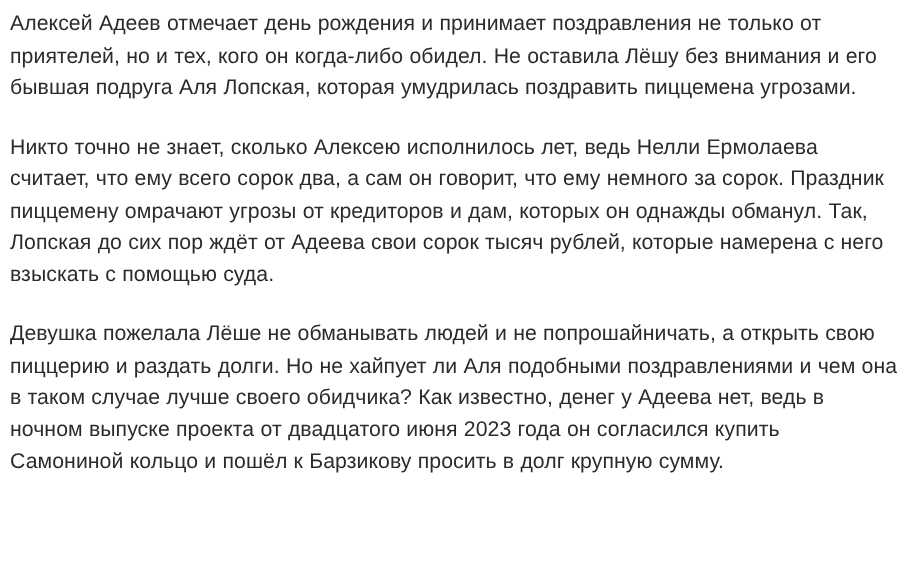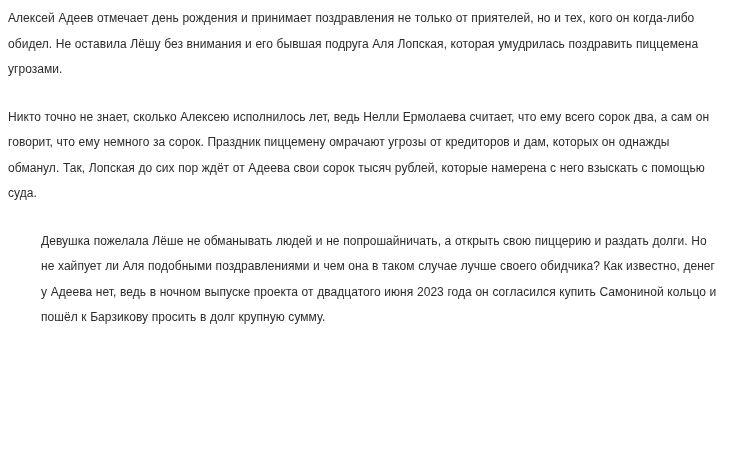--- a/index.html
+++ b/index.html
@@ -13,30 +13,29 @@
     font-family: "Liberation Sans", sans-serif;
     overflow: hidden;
   }
   .article {
     box-sizing: border-box;
     width: 730px;
     padding: 6px 12px 0 8px;
   }
   .para {
     margin: 0 0 22px 0;
-    font-size: 12px;
+    font-size: 17px;
     line-height: 25.5px;
     color: #2b2b2b;
     text-align: left;
     letter-spacing: 0.05px;
     word-spacing: 0.2px;
   }
   .para:last-child {
     margin-bottom: 0;
-    margin-left: 33px;
   }
 </style>
 </head>
 <body>
 
 <div class="article">
   <p class="para">Алексей Адеев отмечает день рождения и принимает поздравления не только от приятелей, но и тех, кого он когда-либо обидел. Не оставила Лёшу без внимания и его бывшая подруга Аля Лопская, которая умудрилась поздравить пиццемена угрозами.</p>
   <p class="para">Никто точно не знает, сколько Алексею исполнилось лет, ведь Нелли Ермолаева считает, что ему всего сорок два, а сам он говорит, что ему немного за сорок. Праздник пиццемену омрачают угрозы от кредиторов и дам, которых он однажды обманул. Так, Лопская до сих пор ждёт от Адеева свои сорок тысяч рублей, которые намерена с него взыскать с помощью суда.</p>
   <p class="para">Девушка пожелала Лёше не обманывать людей и не попрошайничать, а открыть свою пиццерию и раздать долги. Но не хайпует ли Аля подобными поздравлениями и чем она в таком случае лучше своего обидчика? Как известно, денег у Адеева нет, ведь в ночном выпуске проекта от двадцатого июня 2023 года он согласился купить Самониной кольцо и пошёл к Барзикову просить в долг крупную сумму.</p>
 </div>

